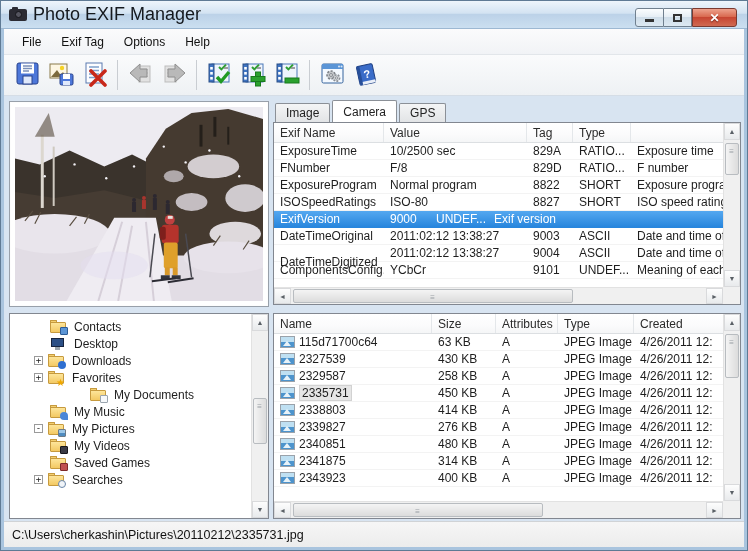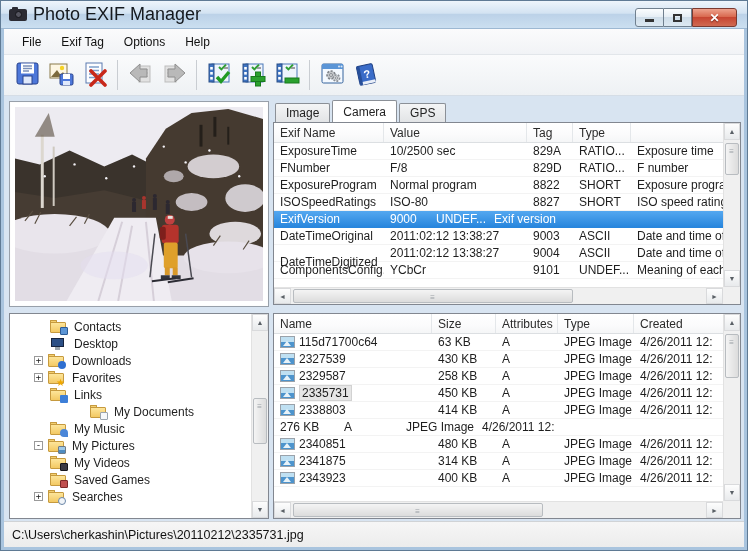--- a/index.html
+++ b/index.html
@@ -346,29 +346,20 @@
           </div>
           <div class="tree-row" style="padding-left: 24px;">
             <div class="tree-expander">+</div>
             <div class="tree-icon">
               <div class="folder-tab"></div>
               <div class="folder-base"></div>
               <div class="ovl-star">★</div>
             </div>
             <span class="tree-label">Favorites</span>
           </div>
-          <div class="tree-row" style="padding-left: 24px;">
-            <div style="width: 16px; flex: 0 0 auto;"></div>
-            <div class="tree-icon">
-              <div class="folder-tab"></div>
-              <div class="folder-base"></div>
-              <div class="ovl" style="background:#3d7fd8;"></div>
-            </div>
-            <span class="tree-label">Links</span>
-          </div>
           <div class="tree-row" style="padding-left: 10px; justify-content: center;">
             <div style="width: 16px; flex: 0 0 auto;"></div>
             <div class="tree-icon">
               <div class="folder-tab"></div>
               <div class="folder-base"></div>
               <div class="ovl" style="background:#f6f8fa;border:1px solid #9aa4ae;"></div>
             </div>
             <span class="tree-label">My Documents</span>
           </div>
           <div class="tree-row" style="padding-left: 24px;">
@@ -678,20 +669,24 @@
               <span>A</span>
             </div>
             <div class="lv-cell" style="width: 76px;">
               <span>JPEG Image</span>
             </div>
             <div class="lv-cell" style="width: 110px;">
               <span>4/26/2011 12:</span>
             </div>
           </div>
           <div class="lv-row">
+            <div class="lv-cell" style="width: 158px;">
+              <span class="file-ico"></span>
+              <span>2339827</span>
+            </div>
             <div class="lv-cell" style="width: 64px;">
               <span>276 KB</span>
             </div>
             <div class="lv-cell" style="width: 62px;">
               <span>A</span>
             </div>
             <div class="lv-cell" style="width: 76px;">
               <span>JPEG Image</span>
             </div>
             <div class="lv-cell" style="width: 110px;">

